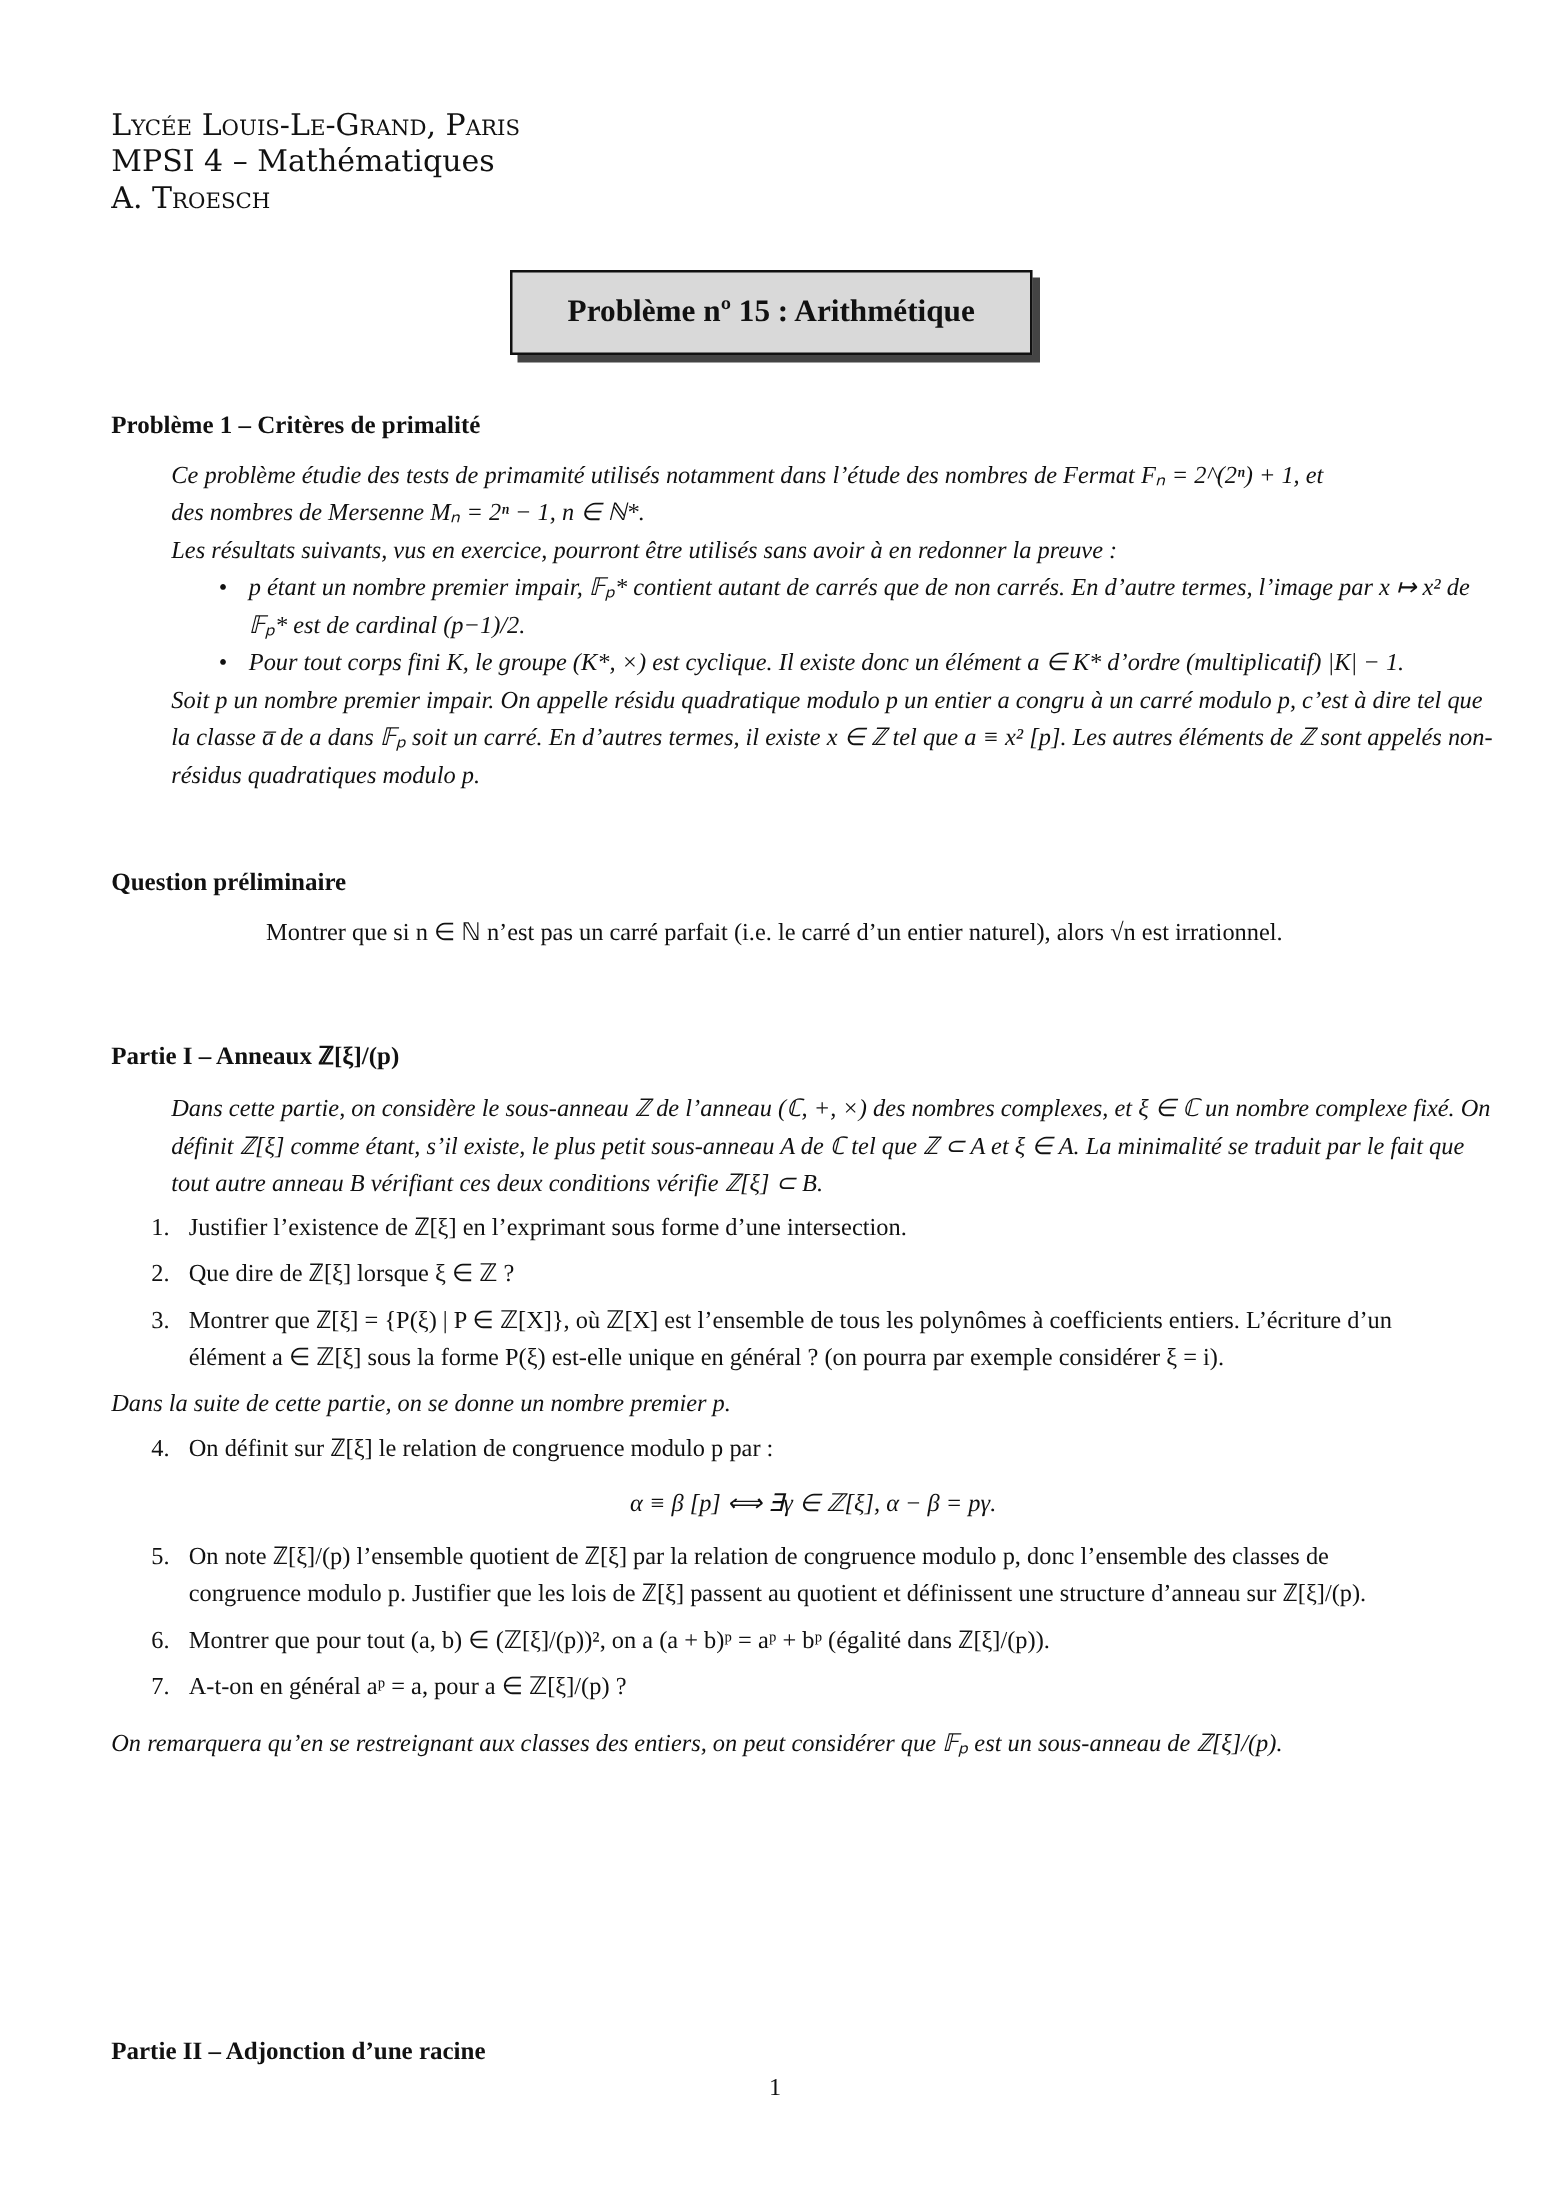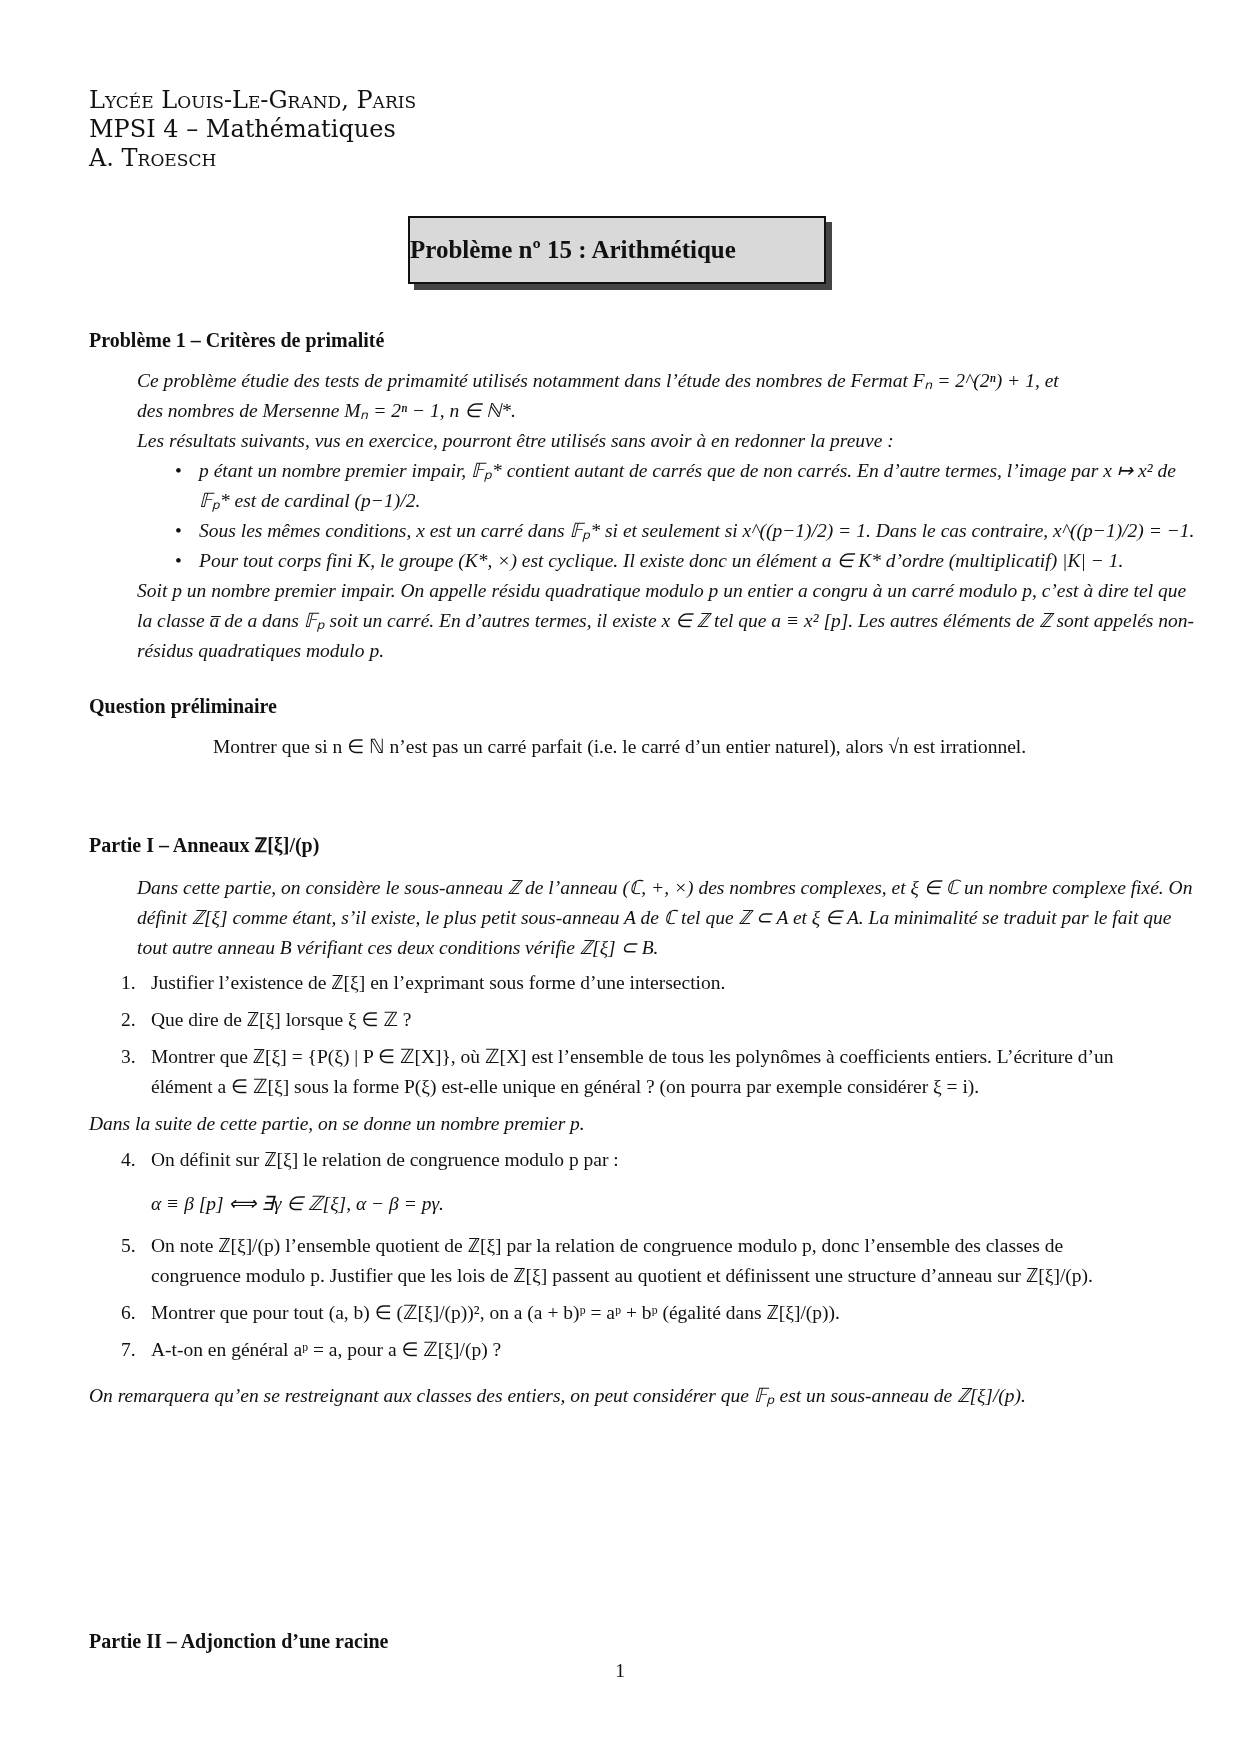--- a/index.html
+++ b/index.html
@@ -3,34 +3,34 @@
 <meta charset="utf-8">
 <style>
   html, body { margin: 0; padding: 0; background: #ffffff; }
   body { width: 1240px; height: 1755px; position: relative; overflow: hidden;
          font-family: "DejaVu Serif", "Liberation Serif", serif; color: #111; }
   .page { position: absolute; left: 89px; top: 0; width: 1061px; font-size: 19.5px; line-height: 30px; }
   .header { position: absolute; left: 89px; top: 86px; font-size: 24px; line-height: 29px; }
   .sc { font-variant: small-caps; }
   .title-box { position: absolute; left: 408px; top: 216px; width: 414px; height: 64px;
                background: #d9d9d9; border: 2px solid #111; box-shadow: 6px 6px 0 #444; 
-               display: flex; align-items: center; }
+               display: flex; align-items: center; justify-content: center; }
   .title-box span { font-family: "Liberation Serif", serif; font-weight: bold; font-size: 25px; }
   .h { font-family: "Liberation Serif", serif; font-weight: bold; font-size: 20px; }
   .it { font-style: italic; font-family: "Liberation Serif", serif; font-size: 19.5px; margin-left: 48px; }
   .rm { font-family: "Liberation Serif", serif; font-size: 19.5px; }
   .blk { position: absolute; left: 0; width: 1061px; font-family: "Liberation Serif", serif; }
   .blk p { margin: 0; }
   .bullets { margin: 0; padding-left: 62px; list-style: none; }
   .bullets li { position: relative; }
   .bullets li::before { content: "•"; position: absolute; left: -24px; font-style: normal; }
   .qlist { margin: 0; padding-left: 62px; list-style: none; }
   .qlist li { position: relative; margin-bottom: 7px; }
   .qnum { position: absolute; left: -30px; }
-  .eq { font-style: italic; margin: 14px 0 12px 0; }
+  .eq { text-align: center; font-style: italic; margin: 14px 0 12px 0; }
   .pagenum { position: absolute; left: 0; width: 1240px; top: 1660px; text-align: center; font-family: "Liberation Serif", serif; font-size: 19.5px; }
 </style>
 </head>
 <body>
 
 <div class="header">
   <div class="sc">Lycée Louis-Le-Grand, Paris</div>
   <div>MPSI 4 – Mathématiques</div>
   <div class="sc">A. Troesch</div>
 </div>
@@ -42,21 +42,20 @@
 <div class="page">
 
   <div class="blk h" style="top:325px;">Problème 1 –  Critères de primalité</div>
 
   <div class="blk it" style="top:366px;">
     <p>Ce problème étudie des tests de primamité utilisés notamment dans l’étude des nombres de Fermat Fₙ = 2^(2ⁿ) + 1, et</p>
     <p>des nombres de Mersenne Mₙ = 2ⁿ − 1, n ∈ ℕ*.</p>
     <p>Les résultats suivants, vus en exercice, pourront être utilisés sans avoir à en redonner la preuve :</p>
     <ul class="bullets">
       <li>p étant un nombre premier impair, 𝔽ₚ* contient autant de carrés que de non carrés. En d’autre termes, l’image par x ↦ x² de 𝔽ₚ* est de cardinal (p−1)/2.</li>
-      <li>Sous les mêmes conditions, x est un carré dans 𝔽ₚ* si et seulement si x^((p−1)/2) = 1. Dans le cas contraire, x^((p−1)/2) = −1.</li>
       <li>Pour tout corps fini K, le groupe (K*, ×) est cyclique. Il existe donc un élément a ∈ K* d’ordre (multiplicatif) |K| − 1.</li>
     </ul>
     <p>Soit p un nombre premier impair. On appelle résidu quadratique modulo p un entier a congru à un carré modulo p, c’est à dire tel que la classe a̅ de a dans 𝔽ₚ soit un carré. En d’autres termes, il existe x ∈ ℤ tel que a ≡ x² [p]. Les autres éléments de ℤ sont appelés non-résidus quadratiques modulo p.</p>
   </div>
 
   <div class="blk h" style="top:691px;">Question préliminaire</div>
   <div class="blk rm" style="top:732px;text-align:center;">Montrer que si n ∈ ℕ n’est pas un carré parfait (i.e. le carré d’un entier naturel), alors √n est irrationnel.</div>
 
   <div class="blk h" style="top:830px;">Partie I –  Anneaux ℤ[ξ]/(p)</div>
 

